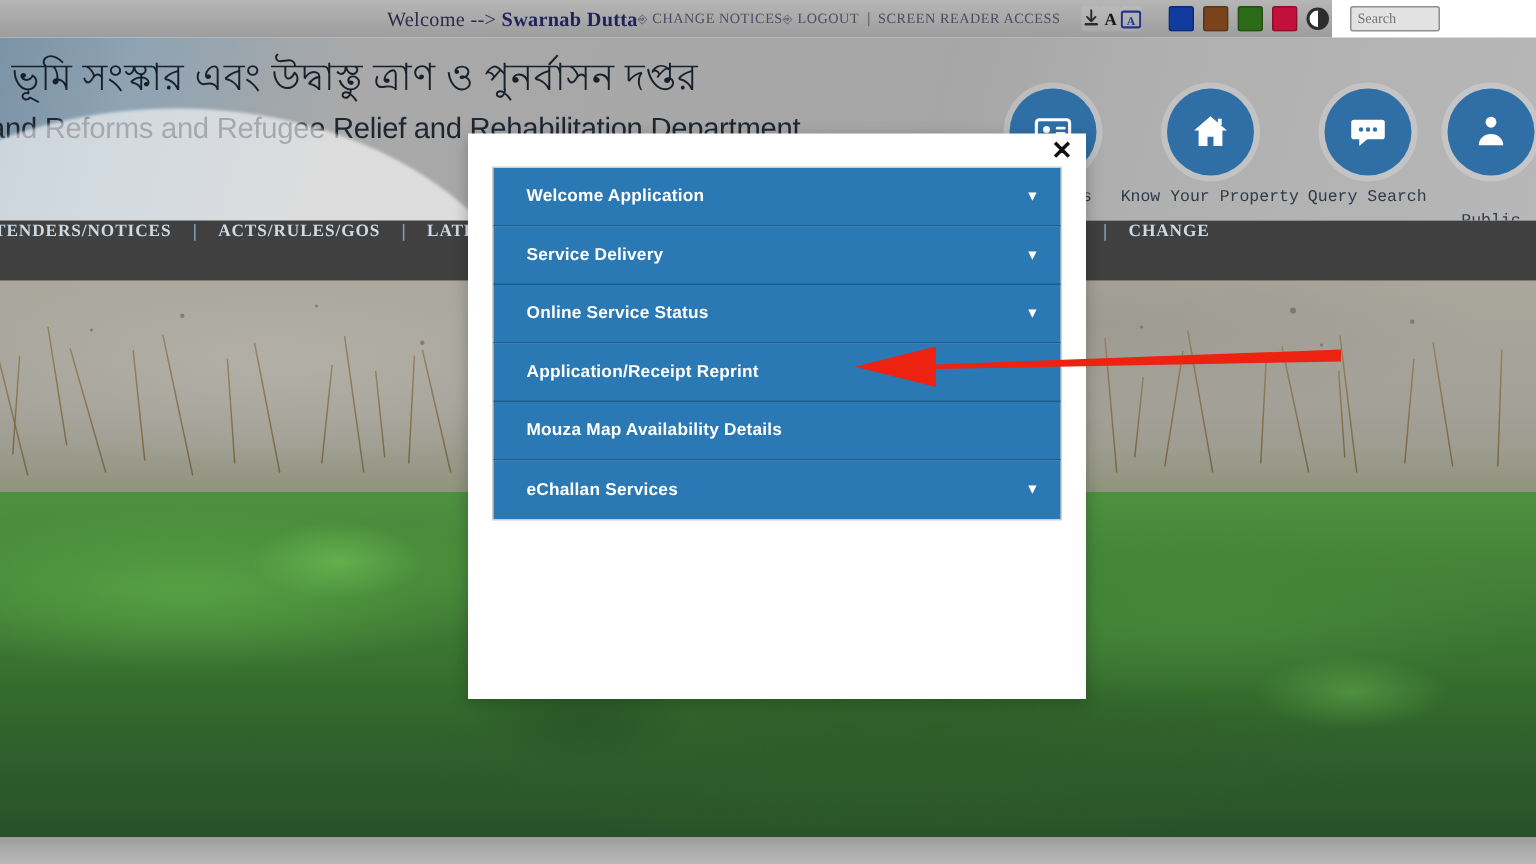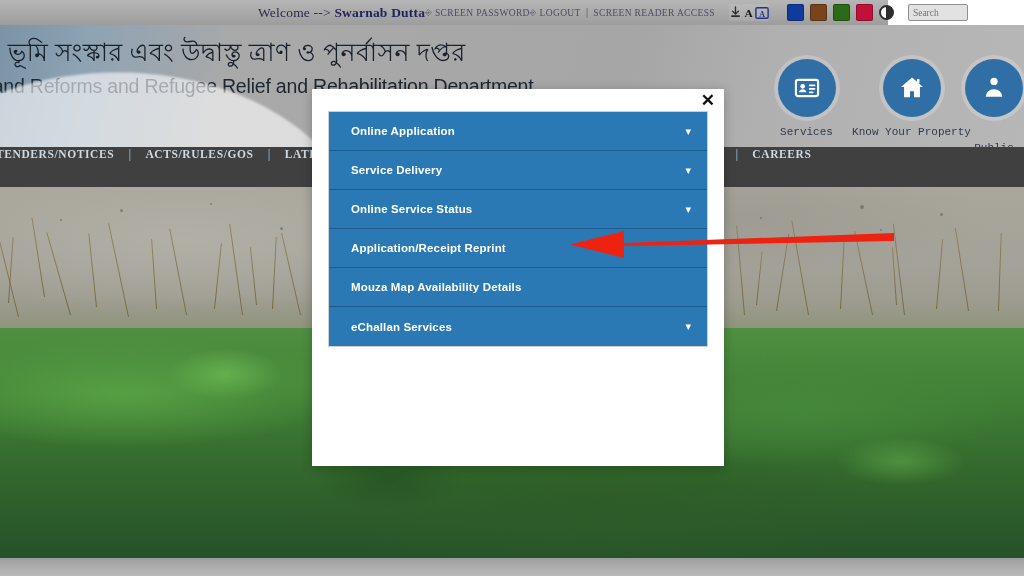--- a/index.html
+++ b/index.html
@@ -374,21 +374,21 @@
     <div class="topbar-inner">
       <span class="welcome">
         <span>Welcome --&gt;</span>
         <b>Swarnab Dutta</b>
       </span>
 
       <span class="tb-spacer-sm"></span>
 
       <a class="tb-link" href="#">
         <span class="key-ico">⎆</span>
-        <span>SCREEN PASSWORD</span>
+        <span>CHANGE NOTICES</span>
       </a>
 
       <span class="tb-spacer-md"></span>
 
       <a class="tb-link" href="#">
         <span class="key-ico">⎆</span>
         <span>LOGOUT</span>
       </a>
 
       <span class="tb-sep">|</span>
@@ -464,20 +464,31 @@
       <div class="headnav-item">
         <span class="headnav-circle">
           <svg width="28" height="28" viewBox="0 0 24 24">
             <path d="M12 3L2.6 11.2h2.6V20h5.1v-5.3h3.4V20h5.1v-8.8h2.6z" fill="#fff"></path>
             <rect x="16.2" y="4.4" width="2.2" height="3.6" fill="#fff"></rect>
           </svg>
         </span>
         <span class="headnav-label">Know Your Property</span>
       </div>
 
+      <div class="headnav-item">
+        <span class="headnav-circle">
+          <svg width="28" height="28" viewBox="0 0 24 24">
+            <path d="M4 5h16a1.6 1.6 0 0 1 1.6 1.6v8A1.6 1.6 0 0 1 20 16.2h-8.4L7 20v-3.8H4A1.6 1.6 0 0 1 2.4 14.6v-8A1.6 1.6 0 0 1 4 5z" fill="#fff"></path>
+            <circle cx="8" cy="10.6" r="1.25" fill="#2f6fa5"></circle>
+            <circle cx="12" cy="10.6" r="1.25" fill="#2f6fa5"></circle>
+            <circle cx="16" cy="10.6" r="1.25" fill="#2f6fa5"></circle>
+          </svg>
+        </span>
+        <span class="headnav-label">Query Search</span>
+      </div>
 
       <div class="headnav-item" style="width:60px;gap:16px;">
         <span class="headnav-circle">
           <svg width="28" height="28" viewBox="0 0 24 24">
             <circle cx="12" cy="6.4" r="3.1" fill="#fff"></circle>
             <path d="M5 19.5c0-3.7 3.1-6.4 7-6.4s7 2.7 7 6.4z" fill="#fff"></path>
           </svg>
         </span>
         <span class="headnav-label">Public</span>
       </div>
@@ -488,21 +499,21 @@
   <div class="navbar">
     <div class="navbar-inner">
       <span class="nav-item">TENDERS/NOTICES</span>
       <span class="nav-pipe">|</span>
       <span class="nav-item">ACTS/RULES/GOS</span>
       <span class="nav-pipe">|</span>
       <span class="nav-item">LATEST NEWS</span>
       <span style="display:inline-block;width:312px;"></span>
       <span class="nav-item">D</span>
       <span class="nav-pipe">|</span>
-      <span class="nav-item">CAREERS</span>
+      <span class="nav-item">CHANGE</span>
     </div>
   </div>
 
   <div class="photo">
     <div class="photo-sky"></div>
     <div class="photo-haze"></div>
     <div class="photo-ground"></div>
     <div id="reeds">
         <div class="reed" style="left: 18px; top: 38px; height: 92px; transform: rotate(-14deg);"></div>
         <div class="reed" style="left: 44px; top: 30px; height: 80px; transform: rotate(-9deg);"></div>
@@ -559,21 +570,21 @@
         <div class="dirt-speck" style="left: 880px; top: 42px; width: 2px; height: 2px;"></div>
       </div>
   </div>
 
   <div class="bottomstrip"></div>
 
   <div class="modal">
     <div class="modal-close">✕</div>
     <div class="menu-list" id="menu-list">
         <div class="menu-item">
-          <span class="menu-label">Online Application</span>
+          <span class="menu-label">Welcome Application</span>
           <span class="caret">▾</span>
         </div>
         <div class="menu-item">
           <span class="menu-label">Service Delivery</span>
           <span class="caret">▾</span>
         </div>
         <div class="menu-item">
           <span class="menu-label">Online Service Status</span>
           <span class="caret">▾</span>
         </div>

